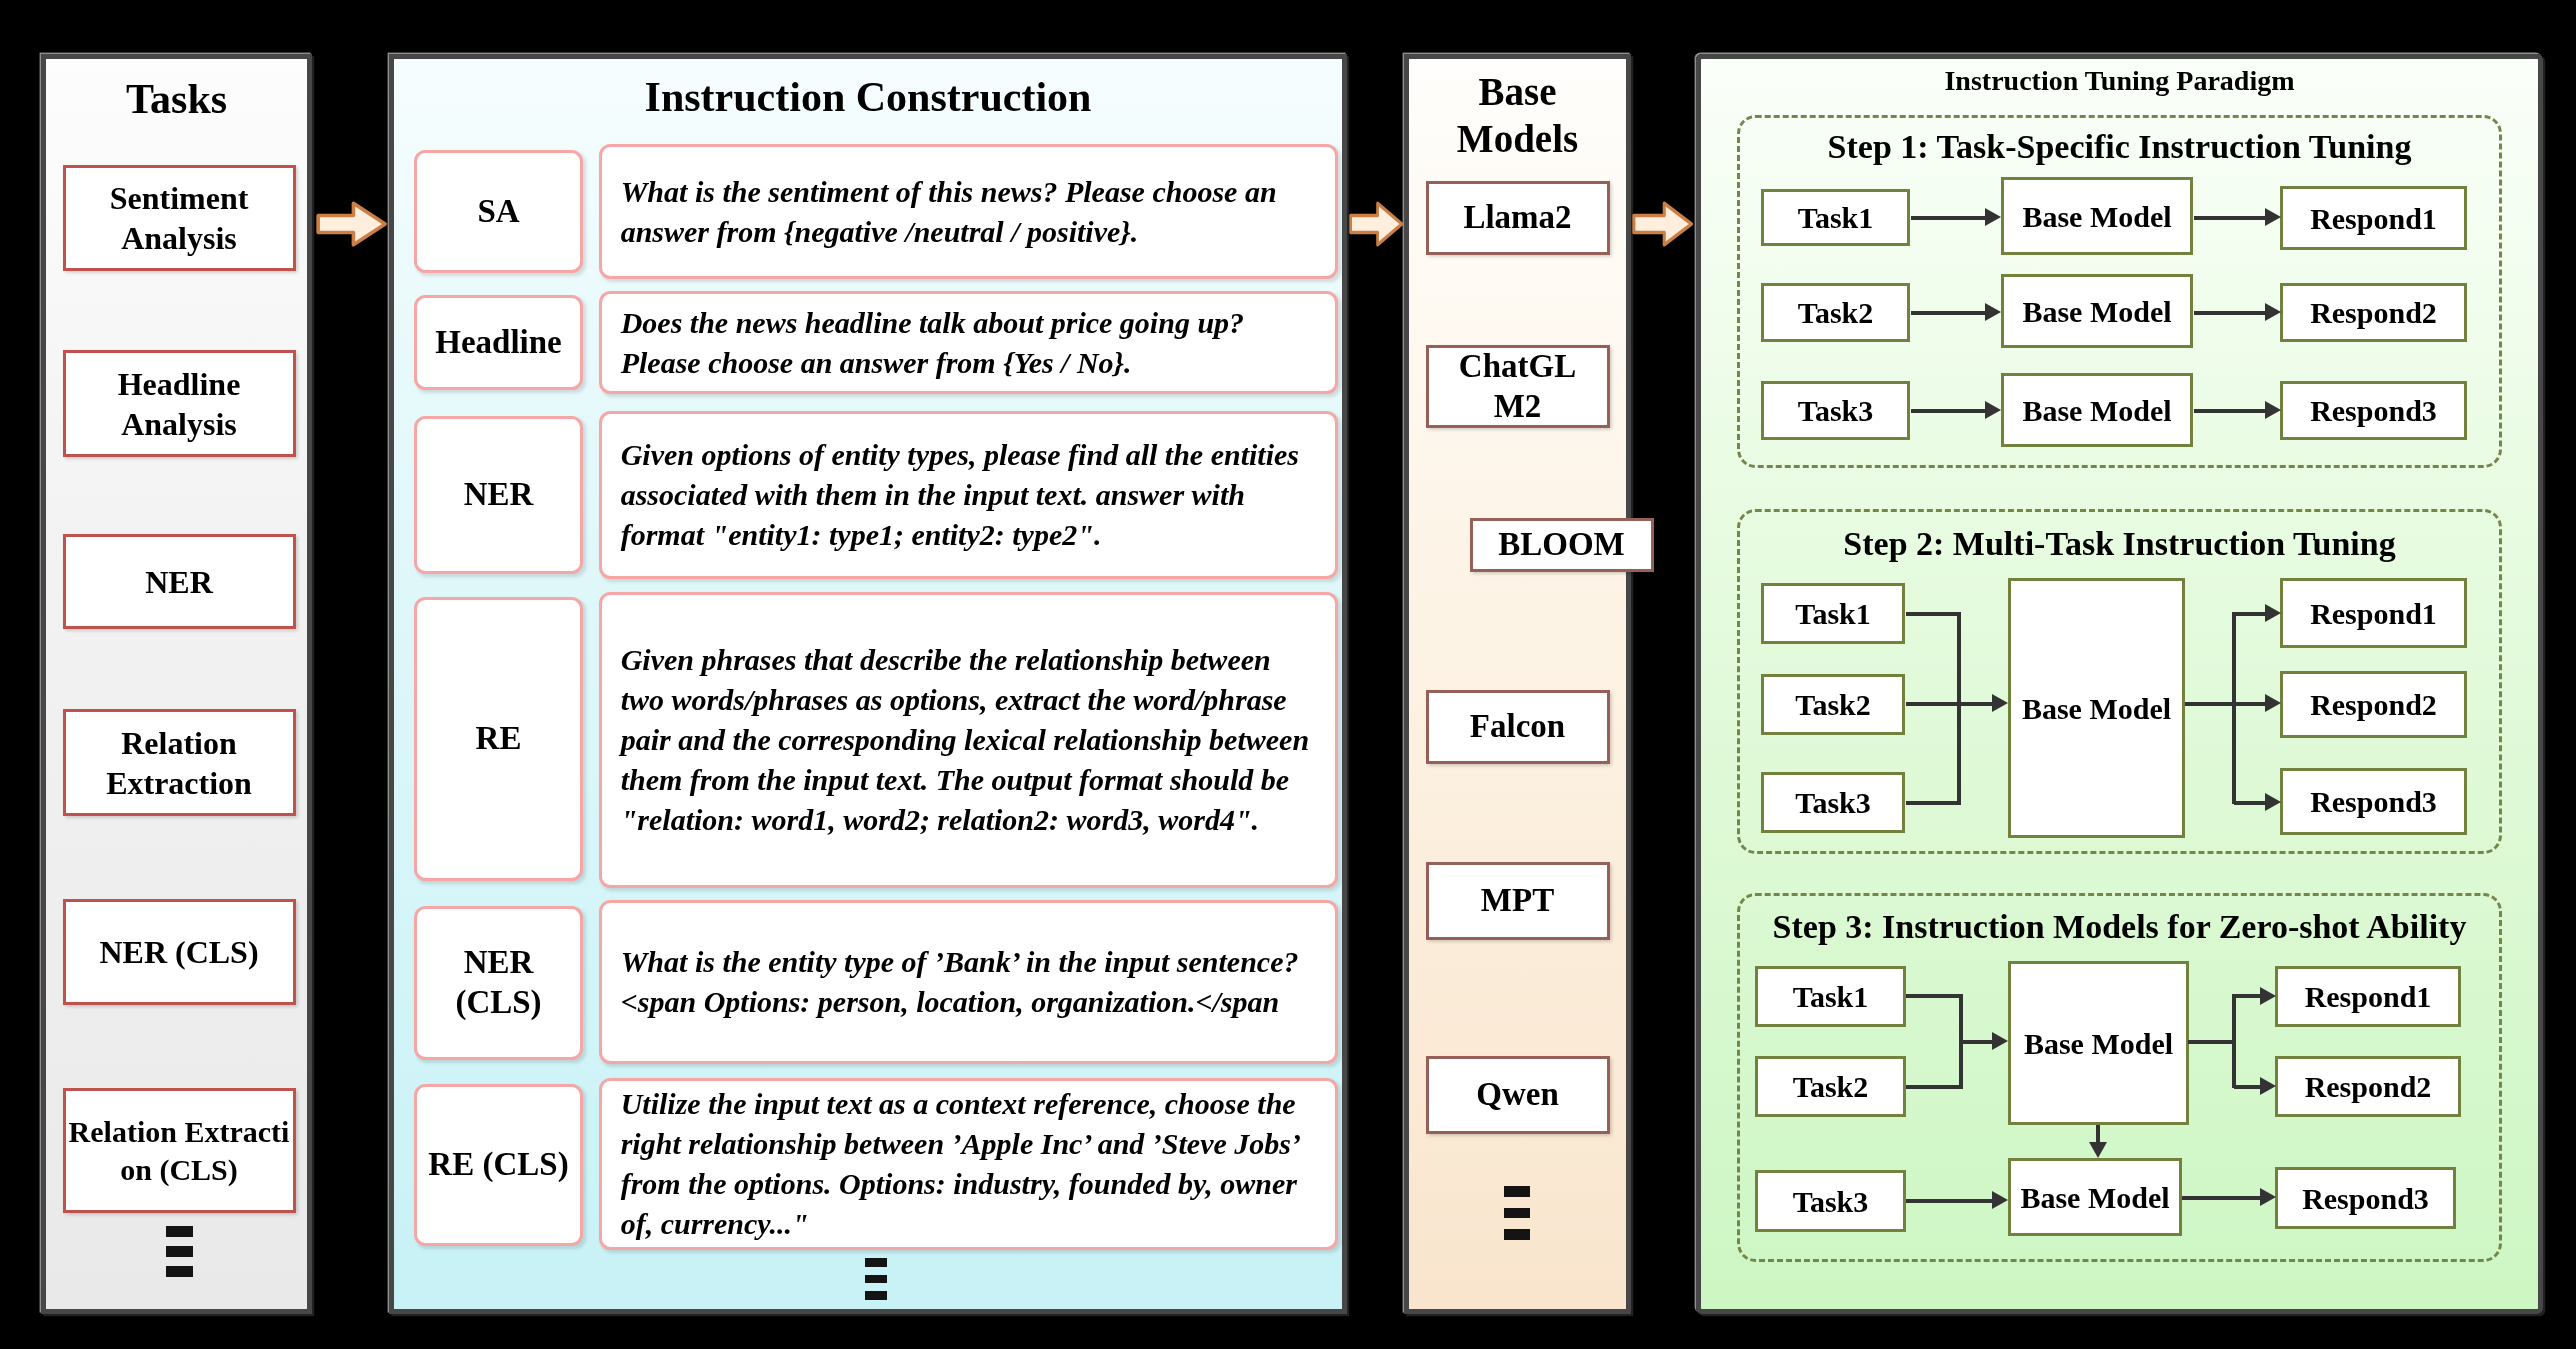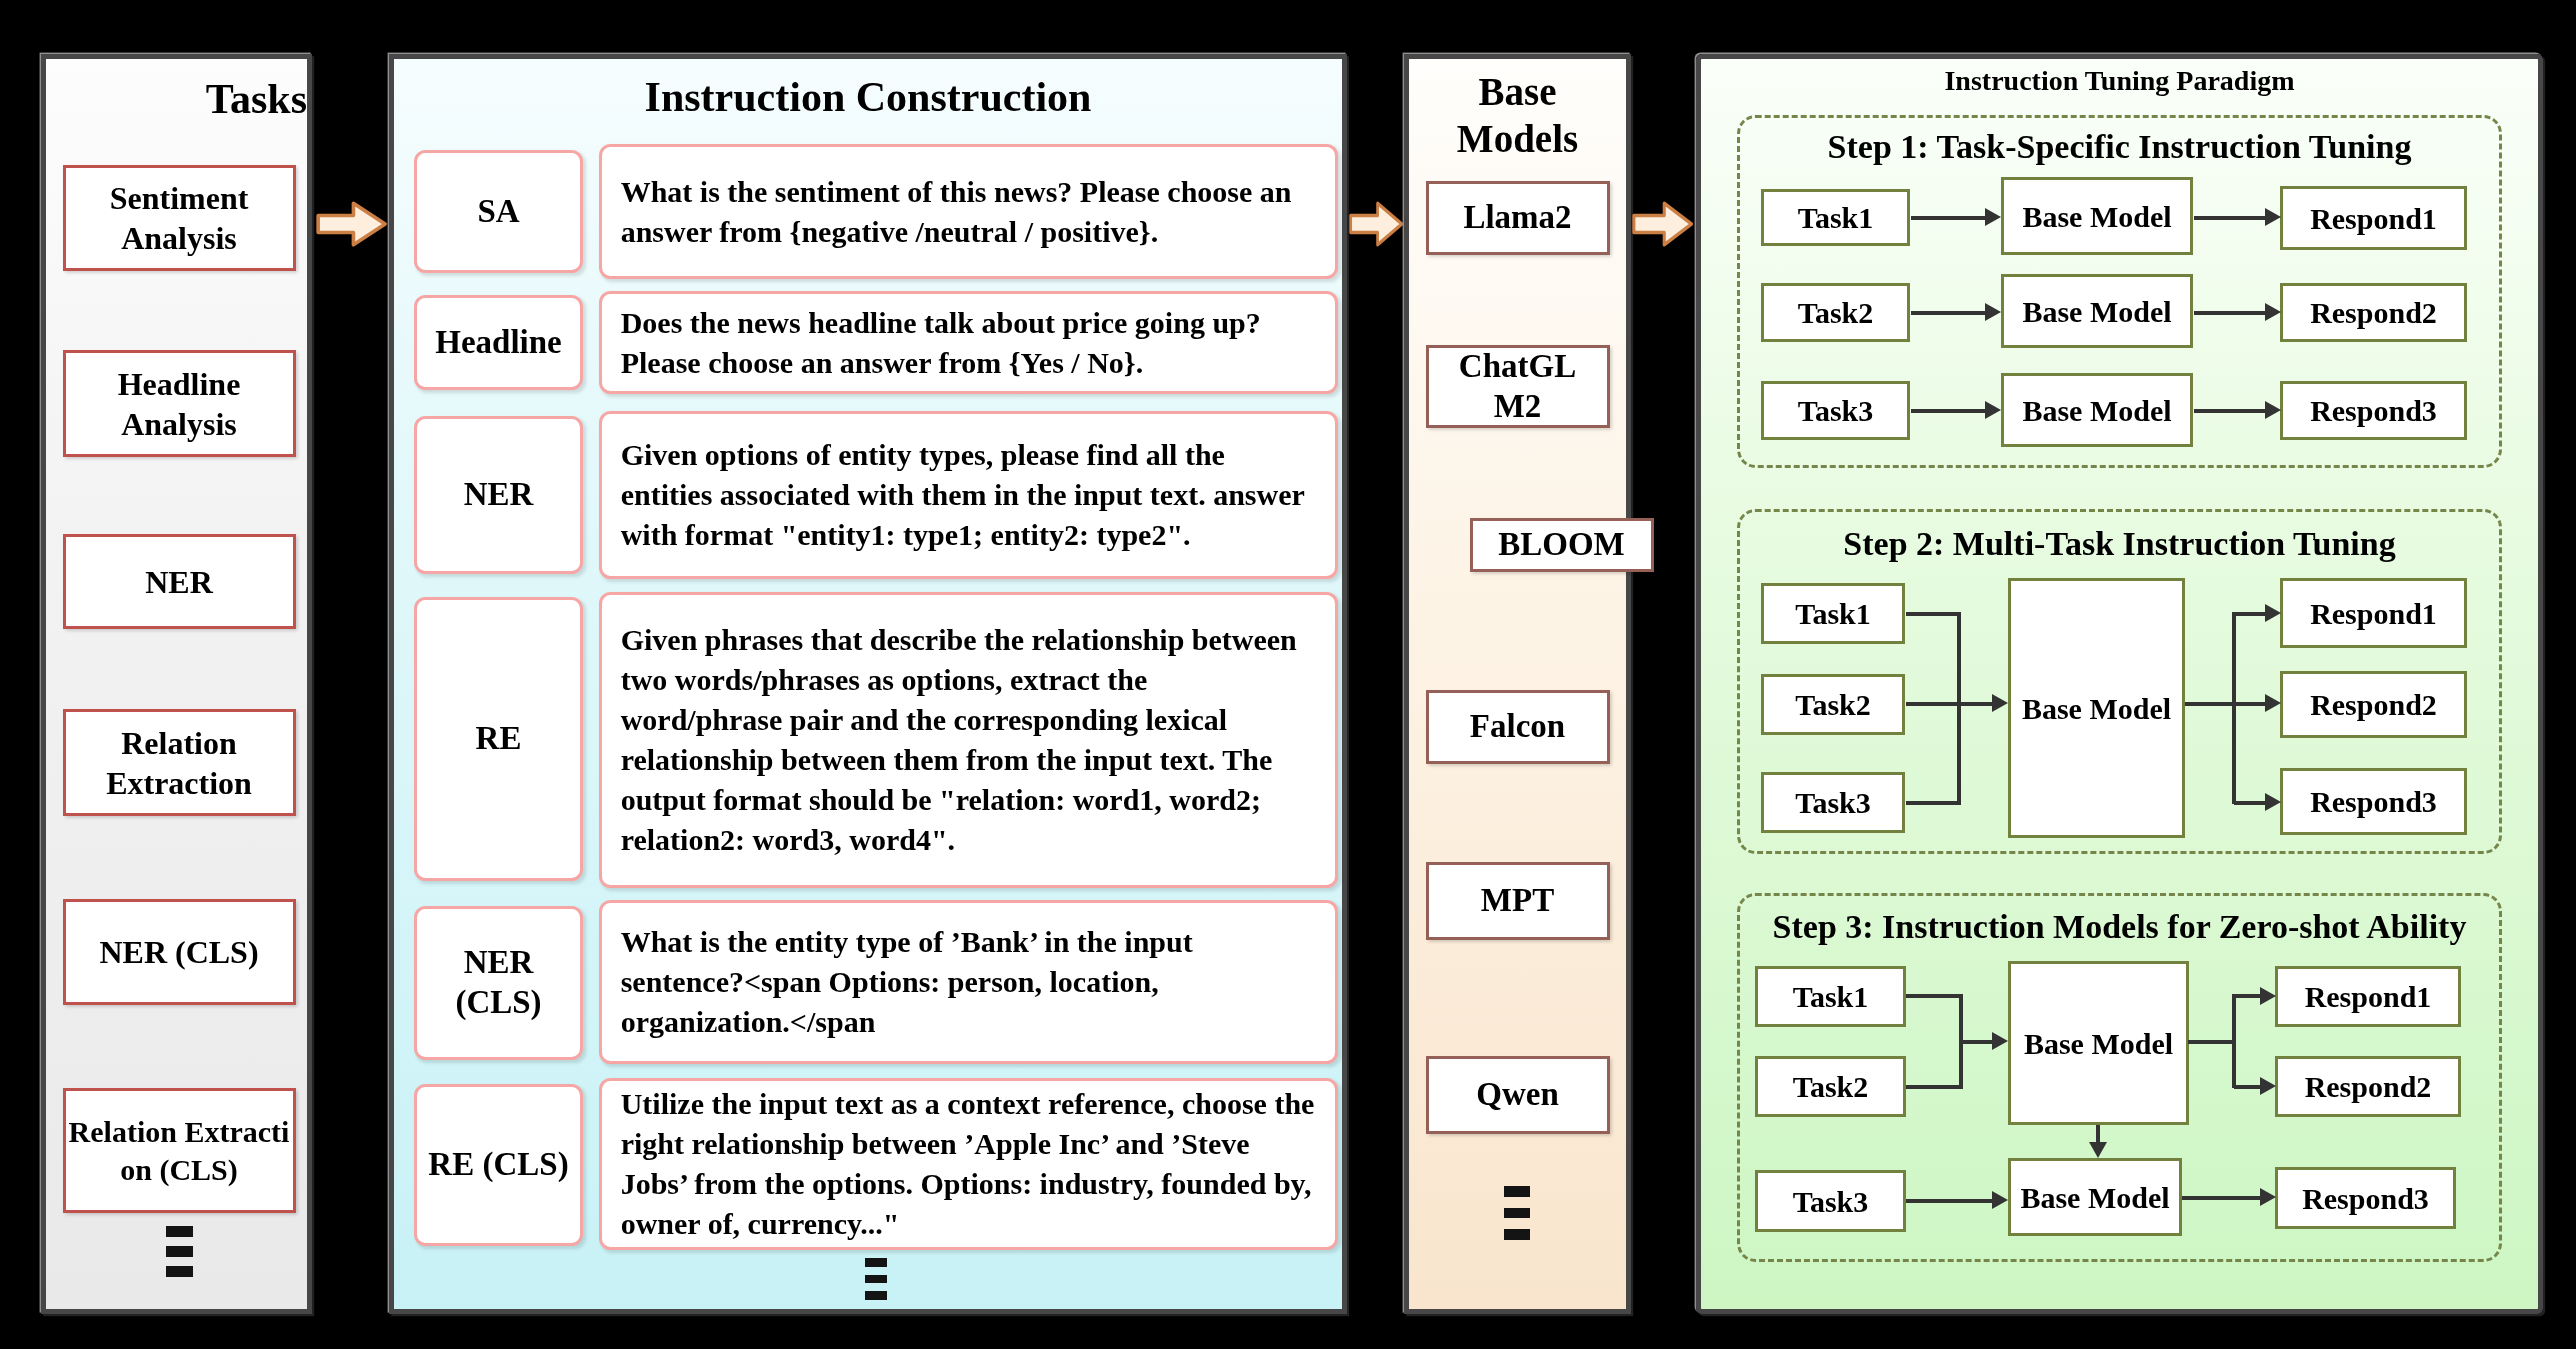--- a/index.html
+++ b/index.html
@@ -19,21 +19,21 @@
   .box{position:absolute;box-sizing:border-box;background:#fff;display:flex;
        align-items:center;justify-content:center;text-align:center;font-weight:bold;}
   .tasks-box{border:3.6px solid #bf524d;font-size:32px;line-height:1.25;
        box-shadow:2.2px 2.2px 3.6px rgba(0,0,0,0.2);left:16.5px;width:233px;padding:0 2.9px;}
   .bm-box{border:3.6px solid #956058;font-size:33px;line-height:1.2;
        box-shadow:2.2px 2.2px 3.6px rgba(0,0,0,0.2);left:16.5px;width:184px;}
   .ic-box{border:3.6px solid #f7a6a6;border-radius:11.5px;
        box-shadow:2.2px 2.2px 3.6px rgba(0,0,0,0.12);}
   .ic-label{left:20px;width:169px;font-size:33px;line-height:1.2;padding:0 7.2px;}
   .ic-text{left:205px;width:739px;font-size:30px;line-height:1.33;
-       justify-content:flex-start;text-align:left;padding:5.7px 18.7px;}
+       justify-content:flex-start;text-align:left;padding:5.7px 18.7px;font-style:italic;}
   .pg-box{border:3.6px solid #72813e;font-size:30px;line-height:1.3;padding:0 4.3px;}
   .step{position:absolute;left:36px;width:765px;box-sizing:border-box;
         border:3.6px dashed #76854a;border-radius:18.7px;}
   .step-title{position:absolute;left:0;right:0;text-align:center;
         font-weight:bold;font-size:34px;}
   .hline,.vline{position:absolute;background:#333;}
   .hline{height:3.6px;} .vline{width:3.6px;}
   .head-r{position:absolute;width:0;height:0;border-top:9.3px solid transparent;
         border-bottom:9.3px solid transparent;border-left:16px solid #333;}
   .head-d{position:absolute;width:0;height:0;border-left:9.3px solid transparent;
@@ -41,21 +41,21 @@
   .dots{position:absolute;display:flex;flex-direction:column;align-items:center;}
   .dots span{display:block;background:#141414;}
   .flow-arrow{position:absolute;}
   .break-all{word-break:break-all;}
   .chatglm-wrap{max-width:138px;word-break:break-all;}
 </style>
 </head>
 <body>
 
 <section class="panel tasks-panel">
-  <div class="panel-title" style="top:16px;font-size:42px;text-align:right;">Tasks</div>
+  <div class="panel-title" style="top:16px;font-size:42px;">Tasks</div>
   <div class="box tasks-box" style="top:106px;height:106px;">Sentiment Analysis</div>
   <div class="box tasks-box" style="top:291px;height:107px;">Headline Analysis</div>
   <div class="box tasks-box" style="top:475px;height:95px;">NER</div>
   <div class="box tasks-box" style="top:650px;height:107px;">Relation Extraction</div>
   <div class="box tasks-box" style="top:840px;height:106px;">NER (CLS)</div>
   <div class="box tasks-box break-all" style="top:1029px;height:125px;font-size:30px;">Relation Extraction (CLS)</div>
   <div class="dots" style="left:120px;top:1167px;">
     <span style="width:27px;height:10.8px;margin-bottom:9.3px;"></span>
     <span style="width:27px;height:10.8px;margin-bottom:9.3px;"></span>
     <span style="width:27px;height:10.8px;"></span>

